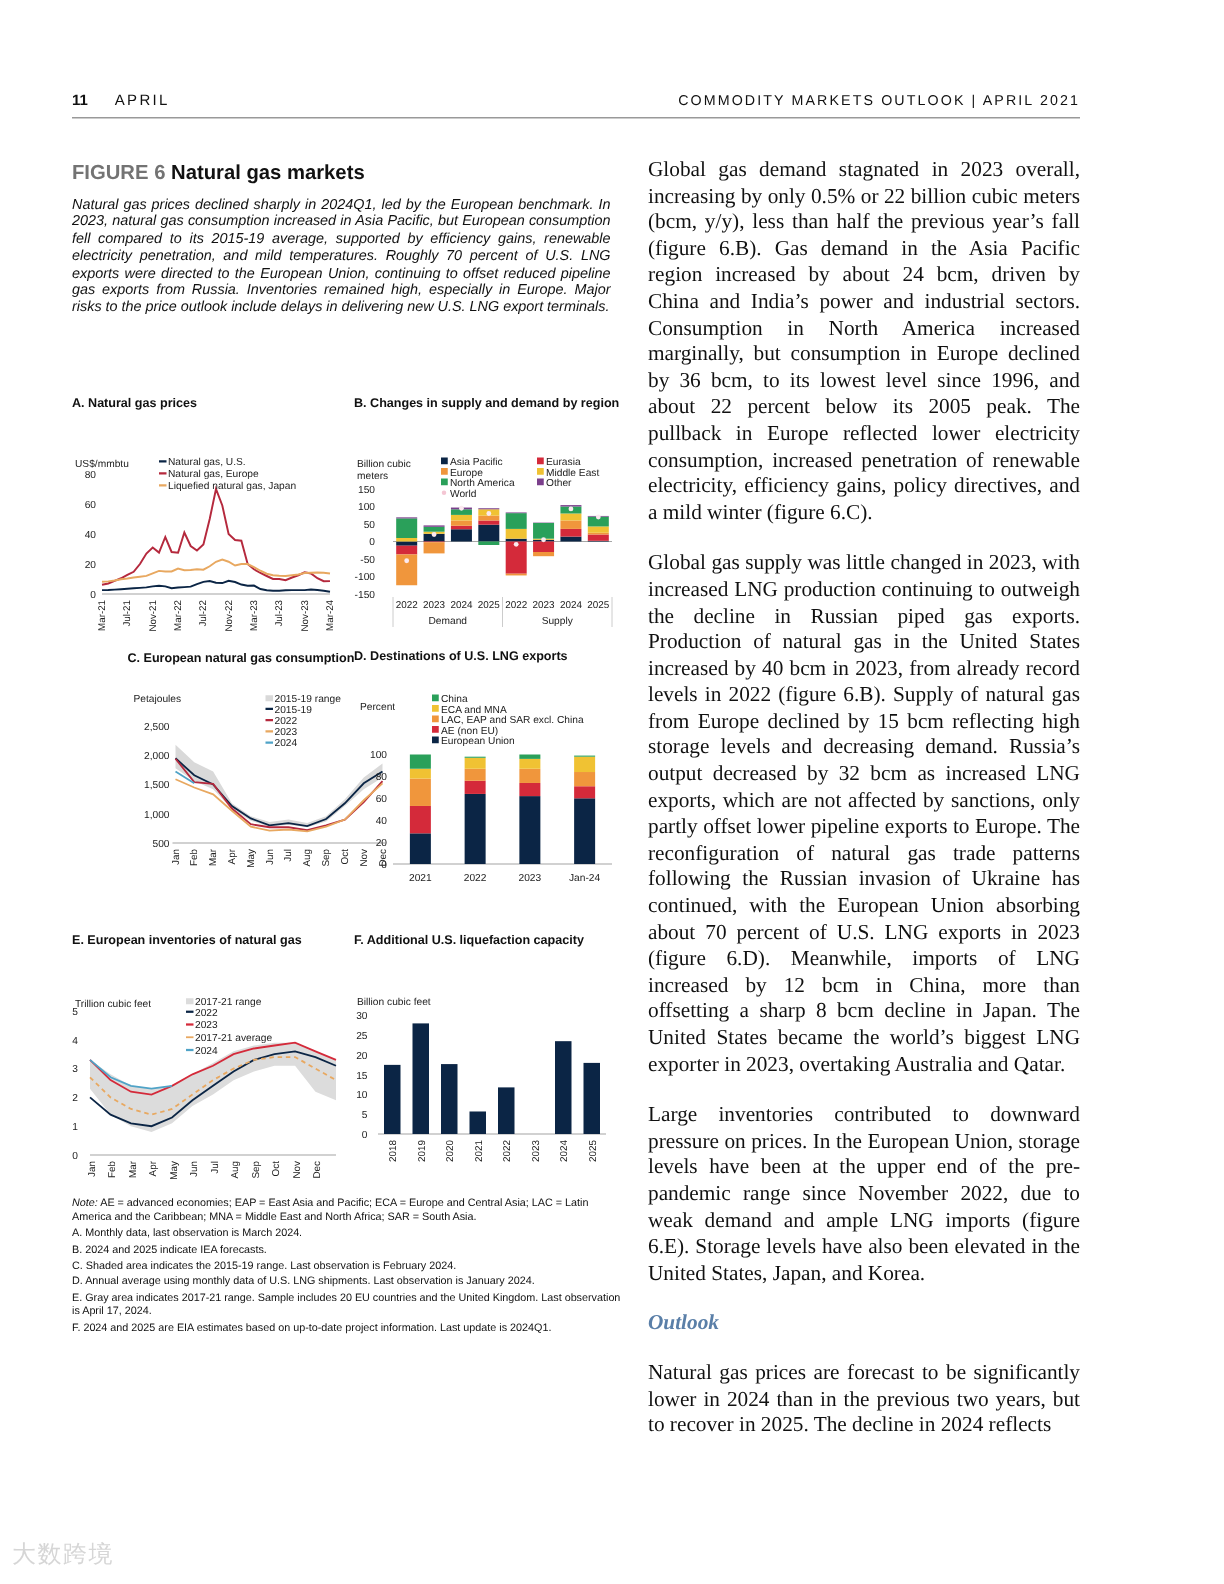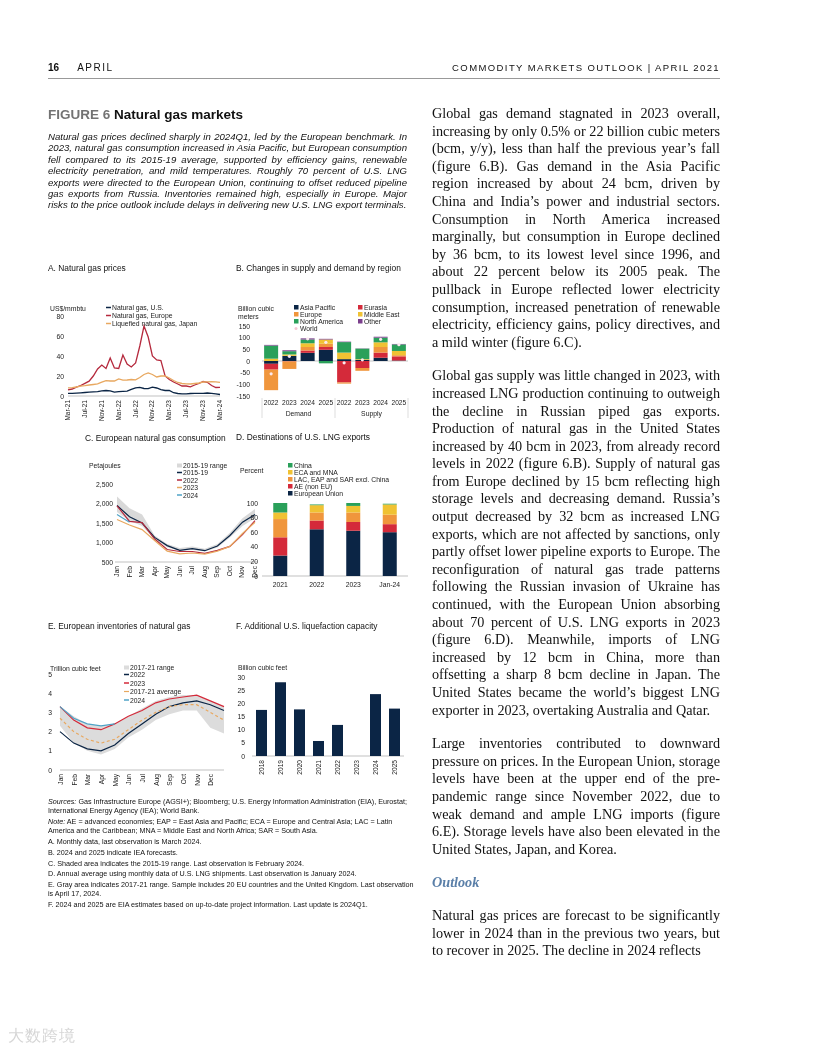--- a/index.html
+++ b/index.html
@@ -5,35 +5,35 @@
   html, body { margin:0; padding:0; background:#ffffff; }
   body { width:816px; height:1056px; position:relative; overflow:hidden; font-family:"Liberation Sans", sans-serif; color:#111; }
   .hdr-left { position:absolute; left:48px; top:62px; font-size:10px; letter-spacing:1.5px; }
   .hdr-left .pg { font-weight:bold; margin-right:18px; letter-spacing:0; }
   .hdr-right { position:absolute; right:96px; top:62px; font-size:9.5px; letter-spacing:1.4px; }
   .hdr-rule { position:absolute; left:48px; top:78px; width:672px; height:1px; background:#999; }
   .fig-title { position:absolute; left:48px; top:107px; font-size:13.5px; font-weight:bold; }
   .fig-title .fig-num { color:#737373; }
   .fig-desc { position:absolute; left:48px; top:131px; width:359px; font-size:9.6px; font-style:italic; line-height:11.4px; text-align:justify; }
   .panel { position:absolute; }
-  .panel-title { font-size:8.4px; font-weight:normal; line-height:10.5px; }
+  .panel-title { font-size:8.4px; font-weight:bold; line-height:10.5px; }
   svg text { font-family:"Liberation Sans", sans-serif; }
   .notes { position:absolute; left:48px; top:797px; width:370px; font-size:7.2px; line-height:9.2px; }
   .notes p { margin:0 0 1.6px 0; }
   .notes i { font-style:italic; }
   .body-col { position:absolute; left:432px; top:105px; width:288px; font-family:"Liberation Serif", serif; font-size:14.2px; line-height:17.6px; text-align:justify; color:#111; }
   .body-col p { margin:0 0 16px 0; }
   .body-col h3 { margin:0 0 15px 0; font-size:14.2px; font-style:italic; font-weight:bold; color:#5a7fa8; font-family:"Liberation Serif", serif; }
   .watermark { position:absolute; left:8px; top:1026px; font-size:16px; color:#d6d6d6; font-family:"DejaVu Sans", sans-serif; letter-spacing:1px;text-align:center; }
 </style>
 </head>
 <body>
 
 <div class="hdr-left">
-  <span class="pg">16</span><span>APRIL</span>
+  <span class="pg">11</span><span>APRIL</span>
 </div>
 <div class="hdr-right">COMMODITY MARKETS OUTLOOK | APRIL 2021</div>
 <div class="hdr-rule"></div>
 
 <div class="fig-title">
   <span class="fig-num">FIGURE 6</span>
   <span>Natural gas markets</span>
 </div>
 <div class="fig-desc">Natural gas prices declined sharply in 2024Q1, led by the European benchmark. In 2023, natural gas consumption increased in Asia Pacific, but European consumption fell compared to its 2015-19 average, supported by efficiency gains, renewable electricity penetration, and mild temperatures. Roughly 70 percent of U.S. LNG exports were directed to the European Union, continuing to offset reduced pipeline gas exports from Russia. Inventories remained high, especially in Europe. Major risks to the price outlook include delays in delivering new U.S. LNG export terminals.</div>
 
@@ -316,21 +316,20 @@
       <text x="104" y="128" font-size="6.6" text-anchor="end" fill="#222" transform="rotate(-90 104 128)">2022</text>
       <text x="123" y="128" font-size="6.6" text-anchor="end" fill="#222" transform="rotate(-90 123 128)">2023</text>
       <rect x="134" y="62.11666666666667" width="11" height="61.88333333333333" fill="#0b2545"></rect>
       <text x="142" y="128" font-size="6.6" text-anchor="end" fill="#222" transform="rotate(-90 142 128)">2024</text>
       <rect x="153" y="76.6" width="11" height="47.400000000000006" fill="#0b2545"></rect>
       <text x="161" y="128" font-size="6.6" text-anchor="end" fill="#222" transform="rotate(-90 161 128)">2025</text>
     </svg>
 </div>
 
 <div class="notes">
-  <p><i>Sources:</i> <span>Gas Infrastructure Europe (AGSI+); Bloomberg; U.S. Energy Information Administration (EIA), Eurostat; International Energy Agency (IEA); World Bank.</span></p>
   <p><i>Note:</i> <span>AE = advanced economies; EAP = East Asia and Pacific; ECA = Europe and Central Asia; LAC = Latin America and the Caribbean; MNA = Middle East and North Africa; SAR = South Asia.</span></p>
   <p>A. Monthly data, last observation is March 2024.</p>
   <p>B. 2024 and 2025 indicate IEA forecasts.</p>
   <p>C. Shaded area indicates the 2015-19 range. Last observation is February 2024.</p>
   <p>D. Annual average using monthly data of U.S. LNG shipments. Last observation is January 2024.</p>
   <p>E. Gray area indicates 2017-21 range. Sample includes 20 EU countries and the United Kingdom. Last observation is April 17, 2024.</p>
   <p>F. 2024 and 2025 are EIA estimates based on up-to-date project information. Last update is 2024Q1.</p>
 </div>
 
 <div class="body-col">

